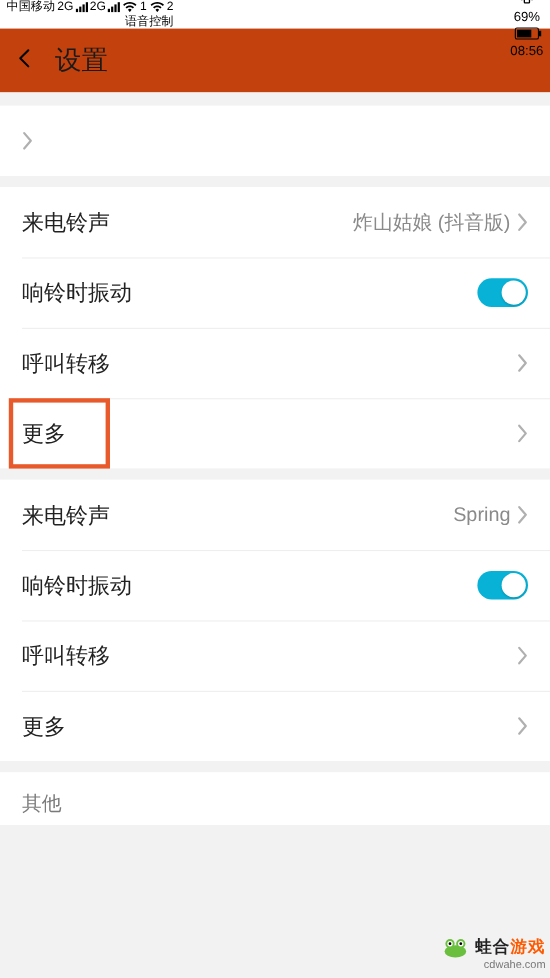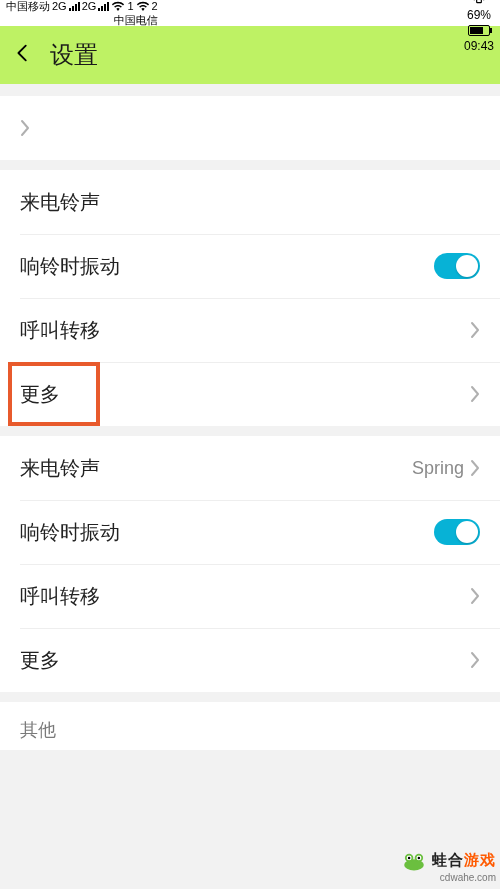--- a/index.html
+++ b/index.html
@@ -40,21 +40,21 @@
       display:inline-block; width: 22px; height: 11px;
       border: 1px solid #000; border-radius: 2px; position: relative; margin-left:1px;
     }
     .battery-icon::after {
       content:""; position:absolute; right:-3px; top:2px; width:2px; height:5px; background:#000;
     }
     .battery-fill { position:absolute; left:1px; top:1px; bottom:1px; width:65%; background:#000; }
 
     .header {
       height: 58px;
-      background: #bef264;
+      background: #c2410c;
       display: flex;
       align-items: center;
       padding: 0 12px;
       gap: 16px;
     }
     .back-arrow svg { width: 22px; height: 22px; }
     .header-title { font-size: 24px; font-weight: 500; }
 
     .spacer { height: 12px; background: #f2f2f2; }
     .spacer-thin { height: 10px; background: #f2f2f2; }
@@ -161,37 +161,37 @@
       <svg width="14" height="10" viewBox="0 0 24 18">
           <path d="M12 18l-3-4c1-1 2-1.5 3-1.5s2 .5 3 1.5zM5 10c2-2 4.5-3 7-3s5 1 7 3l-2 2c-1.5-1.5-3-2-5-2s-3.5.5-5 2zM1 6c3-3 7-4.5 11-4.5S20 3 23 6l-2 2c-2.5-2.5-5.5-3.5-9-3.5S4.5 5.5 3 8z" fill="#000"></path>
         </svg>
       <span>1</span>
       <svg width="14" height="10" viewBox="0 0 24 18">
           <path d="M12 18l-3-4c1-1 2-1.5 3-1.5s2 .5 3 1.5zM5 10c2-2 4.5-3 7-3s5 1 7 3l-2 2c-1.5-1.5-3-2-5-2s-3.5.5-5 2zM1 6c3-3 7-4.5 11-4.5S20 3 23 6l-2 2c-2.5-2.5-5.5-3.5-9-3.5S4.5 5.5 3 8z" fill="#000"></path>
         </svg>
       <span>2</span>
     </div>
     <div class="carrier-row">
-      <span>中国电信</span>
+      <span>语音控制</span>
     </div>
   </div>
   <div class="status-right">
     <svg width="14" height="14" viewBox="0 0 24 24">
         <circle cx="12" cy="13" r="8" fill="none" stroke="#000" stroke-width="2"></circle>
         <path d="M12 9v4l3 2M4 5l3-2M20 5l-3-2" stroke="#000" stroke-width="2" fill="none"></path>
       </svg>
     <svg width="14" height="14" viewBox="0 0 24 24">
         <rect x="8" y="4" width="8" height="16" rx="1" fill="none" stroke="#000" stroke-width="2"></rect>
         <path d="M4 8v8M2 10v4M20 8v8M22 10v4" stroke="#000" stroke-width="2"></path>
       </svg>
     <span>69%</span>
     <span class="battery-icon">
         <span class="battery-fill"></span>
       </span>
-    <span>09:43</span>
+    <span>08:56</span>
   </div>
 </div>
 
 <div class="header">
   <span class="back-arrow">
     <svg viewBox="0 0 24 24">
         <path d="M15 4l-8 8 8 8" stroke="#000" stroke-width="2" fill="none" stroke-linecap="round" stroke-linejoin="round"></path>
       </svg>
   </span>
   <span class="header-title">设置</span>
@@ -210,20 +210,28 @@
     </span>
   </div>
 </div>
 
 <div class="spacer-thin"></div>
 
 <div class="section">
 
   <div class="row">
     <span class="row-label">来电铃声</span>
+    <span class="row-right">
+      <span class="row-value">炸山姑娘 (抖音版)</span>
+      <span class="chevron">
+          <svg viewBox="0 0 10 18">
+            <path d="M2 2l6 7-6 7" stroke="#b0b0b0" stroke-width="2" fill="none" stroke-linecap="round" stroke-linejoin="round"></path>
+          </svg>
+        </span>
+    </span>
   </div>
 
   <div class="row">
     <span class="row-label">响铃时振动</span>
     <span class="row-right">
       <span class="toggle"></span>
     </span>
   </div>
 
   <div class="row">

